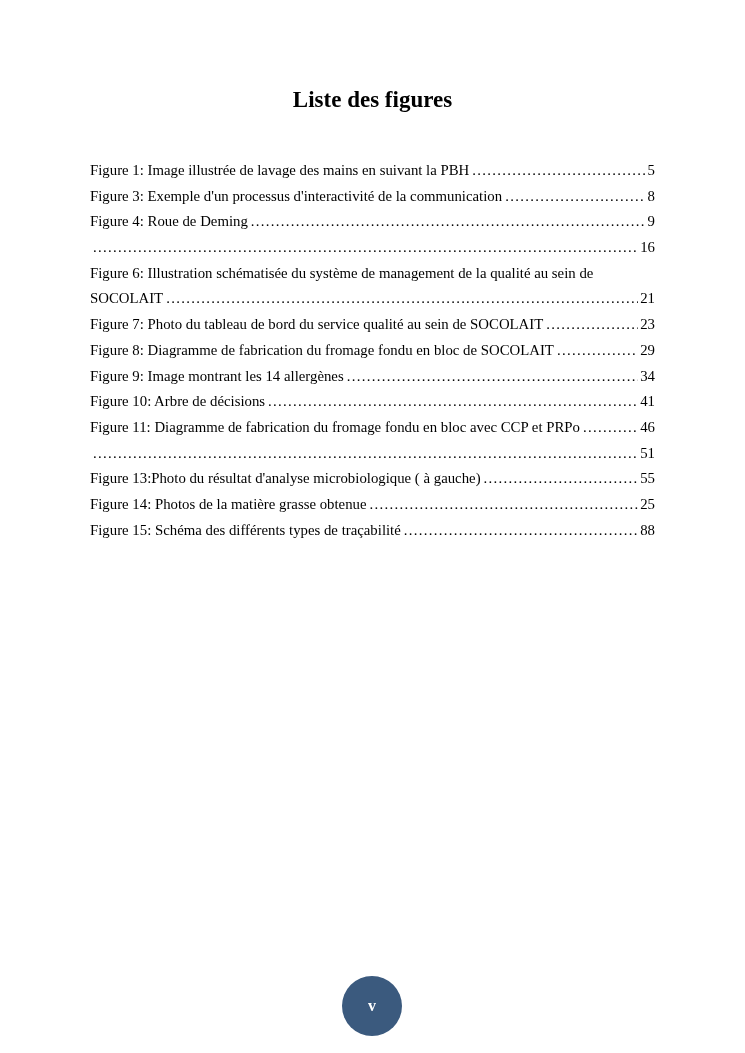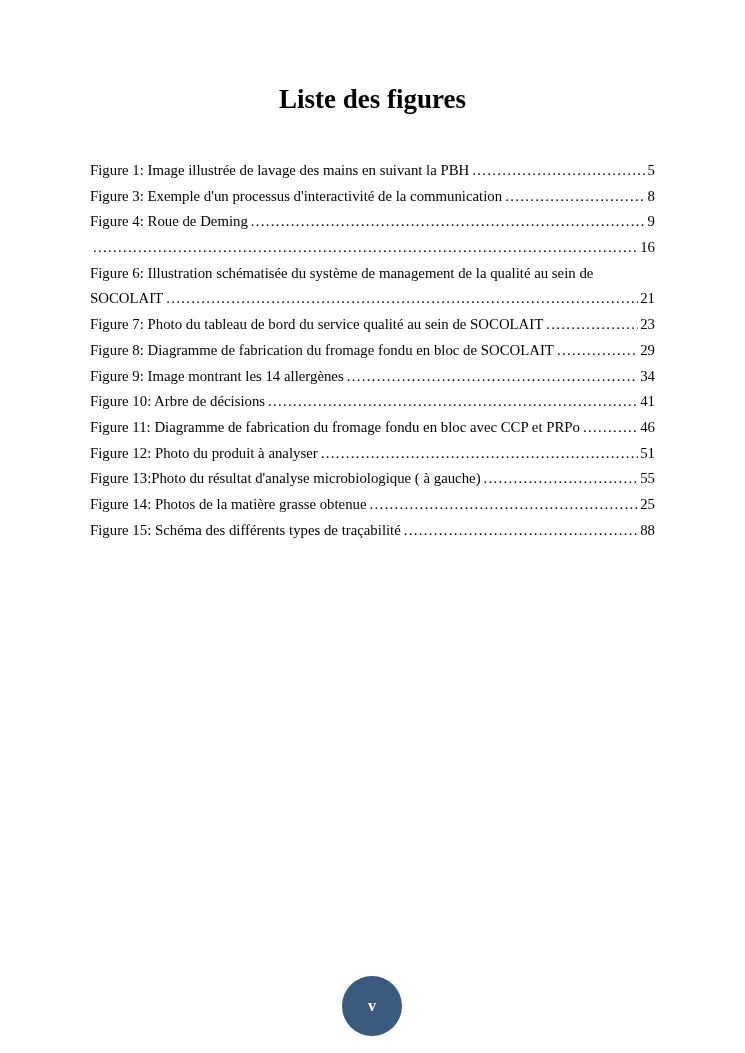--- a/index.html
+++ b/index.html
@@ -16,21 +16,21 @@
     font-family: "Liberation Serif", "DejaVu Serif", serif;
     overflow: hidden;
   }
   .doc-title {
     position: absolute;
     top: 84px;
     left: 0;
     right: 0;
     margin: 0;
     text-align: center;
-    font-size: 27px;
+    font-size: 23px;
     line-height: 31px;
     font-weight: bold;
     letter-spacing: 0px;
   }
   .toc {
     position: absolute;
     top: 158px;
     left: 90px;
     right: 90px;
     text-align: right;
@@ -134,21 +134,20 @@
         <span class="toc-text">Figure 10: Arbre de décisions</span>
         <span class="leader"></span>
         <span class="page-num">41</span>
       </div>
       <div class="toc-line">
         <span class="toc-text">Figure 11: Diagramme de fabrication du fromage fondu en bloc avec CCP et PRPo</span>
         <span class="leader"></span>
         <span class="page-num">46</span>
       </div>
       <div class="toc-line">
-        <span class="toc-text">Figure 12: Photo du produit à analyser</span>
         <span class="leader"></span>
         <span class="page-num">51</span>
       </div>
       <div class="toc-line">
         <span class="toc-text">Figure 13:Photo du résultat d'analyse microbiologique ( à gauche)</span>
         <span class="leader"></span>
         <span class="page-num">55</span>
       </div>
       <div class="toc-line">
         <span class="toc-text">Figure 14: Photos de la matière grasse obtenue</span>

